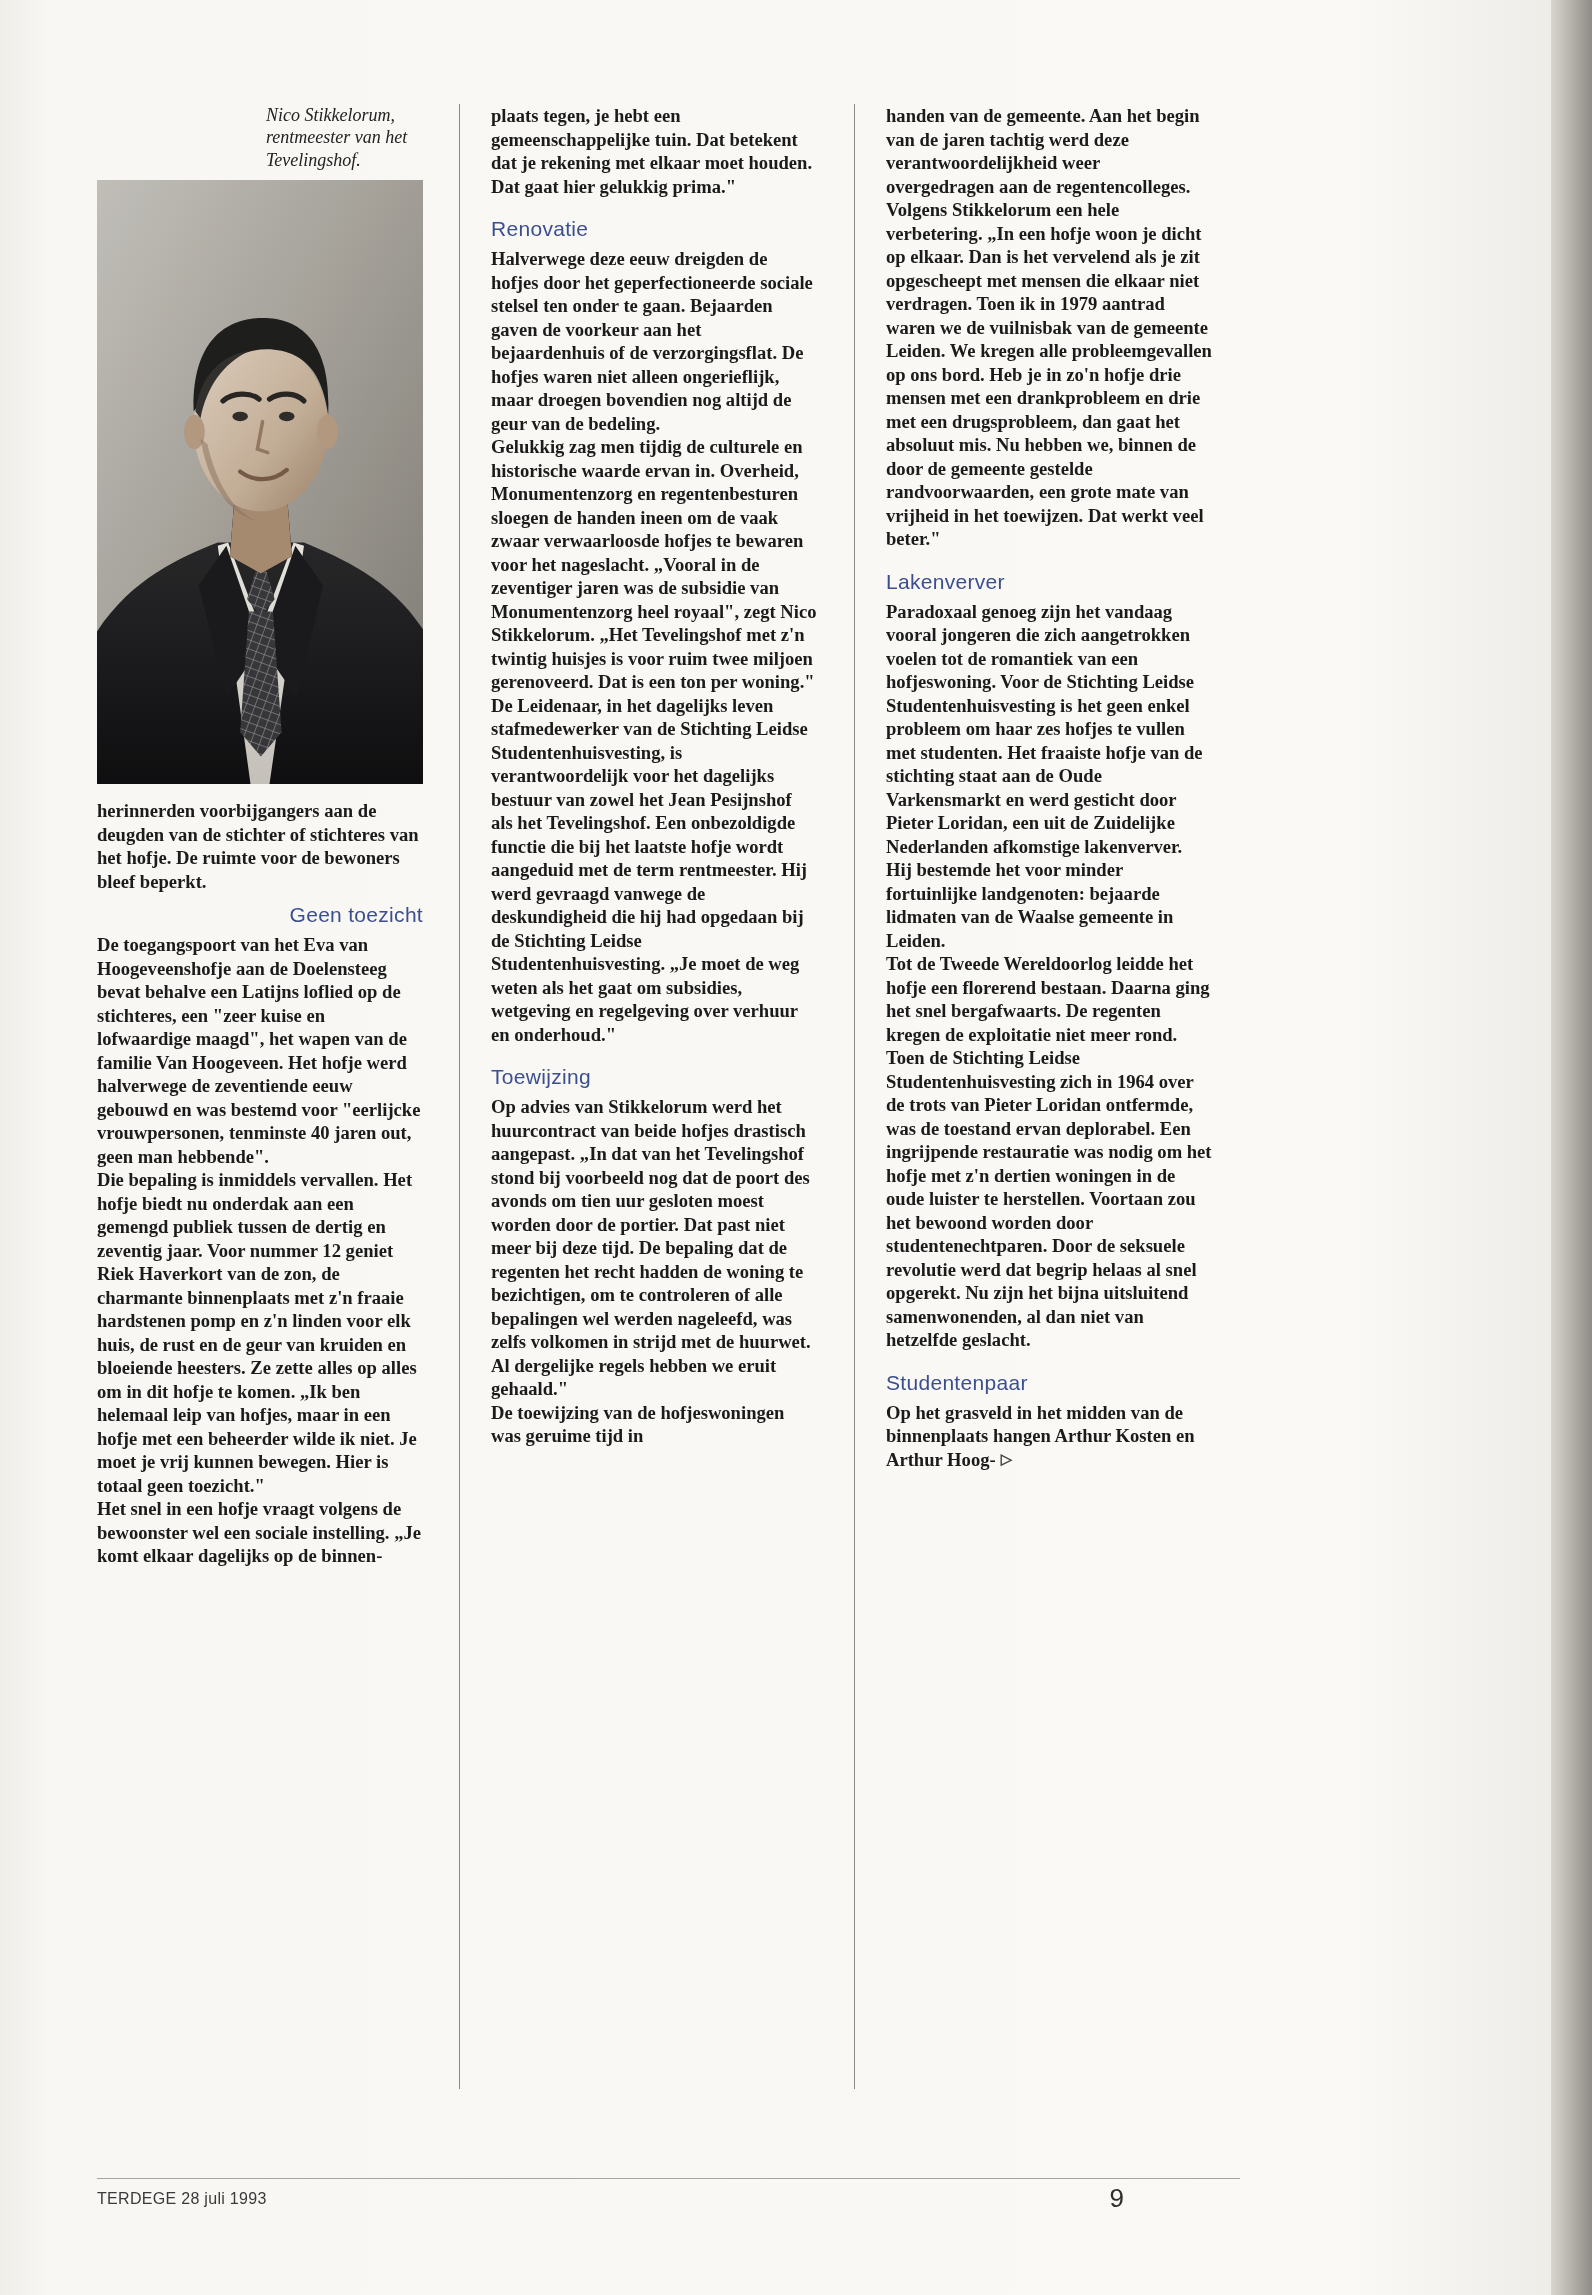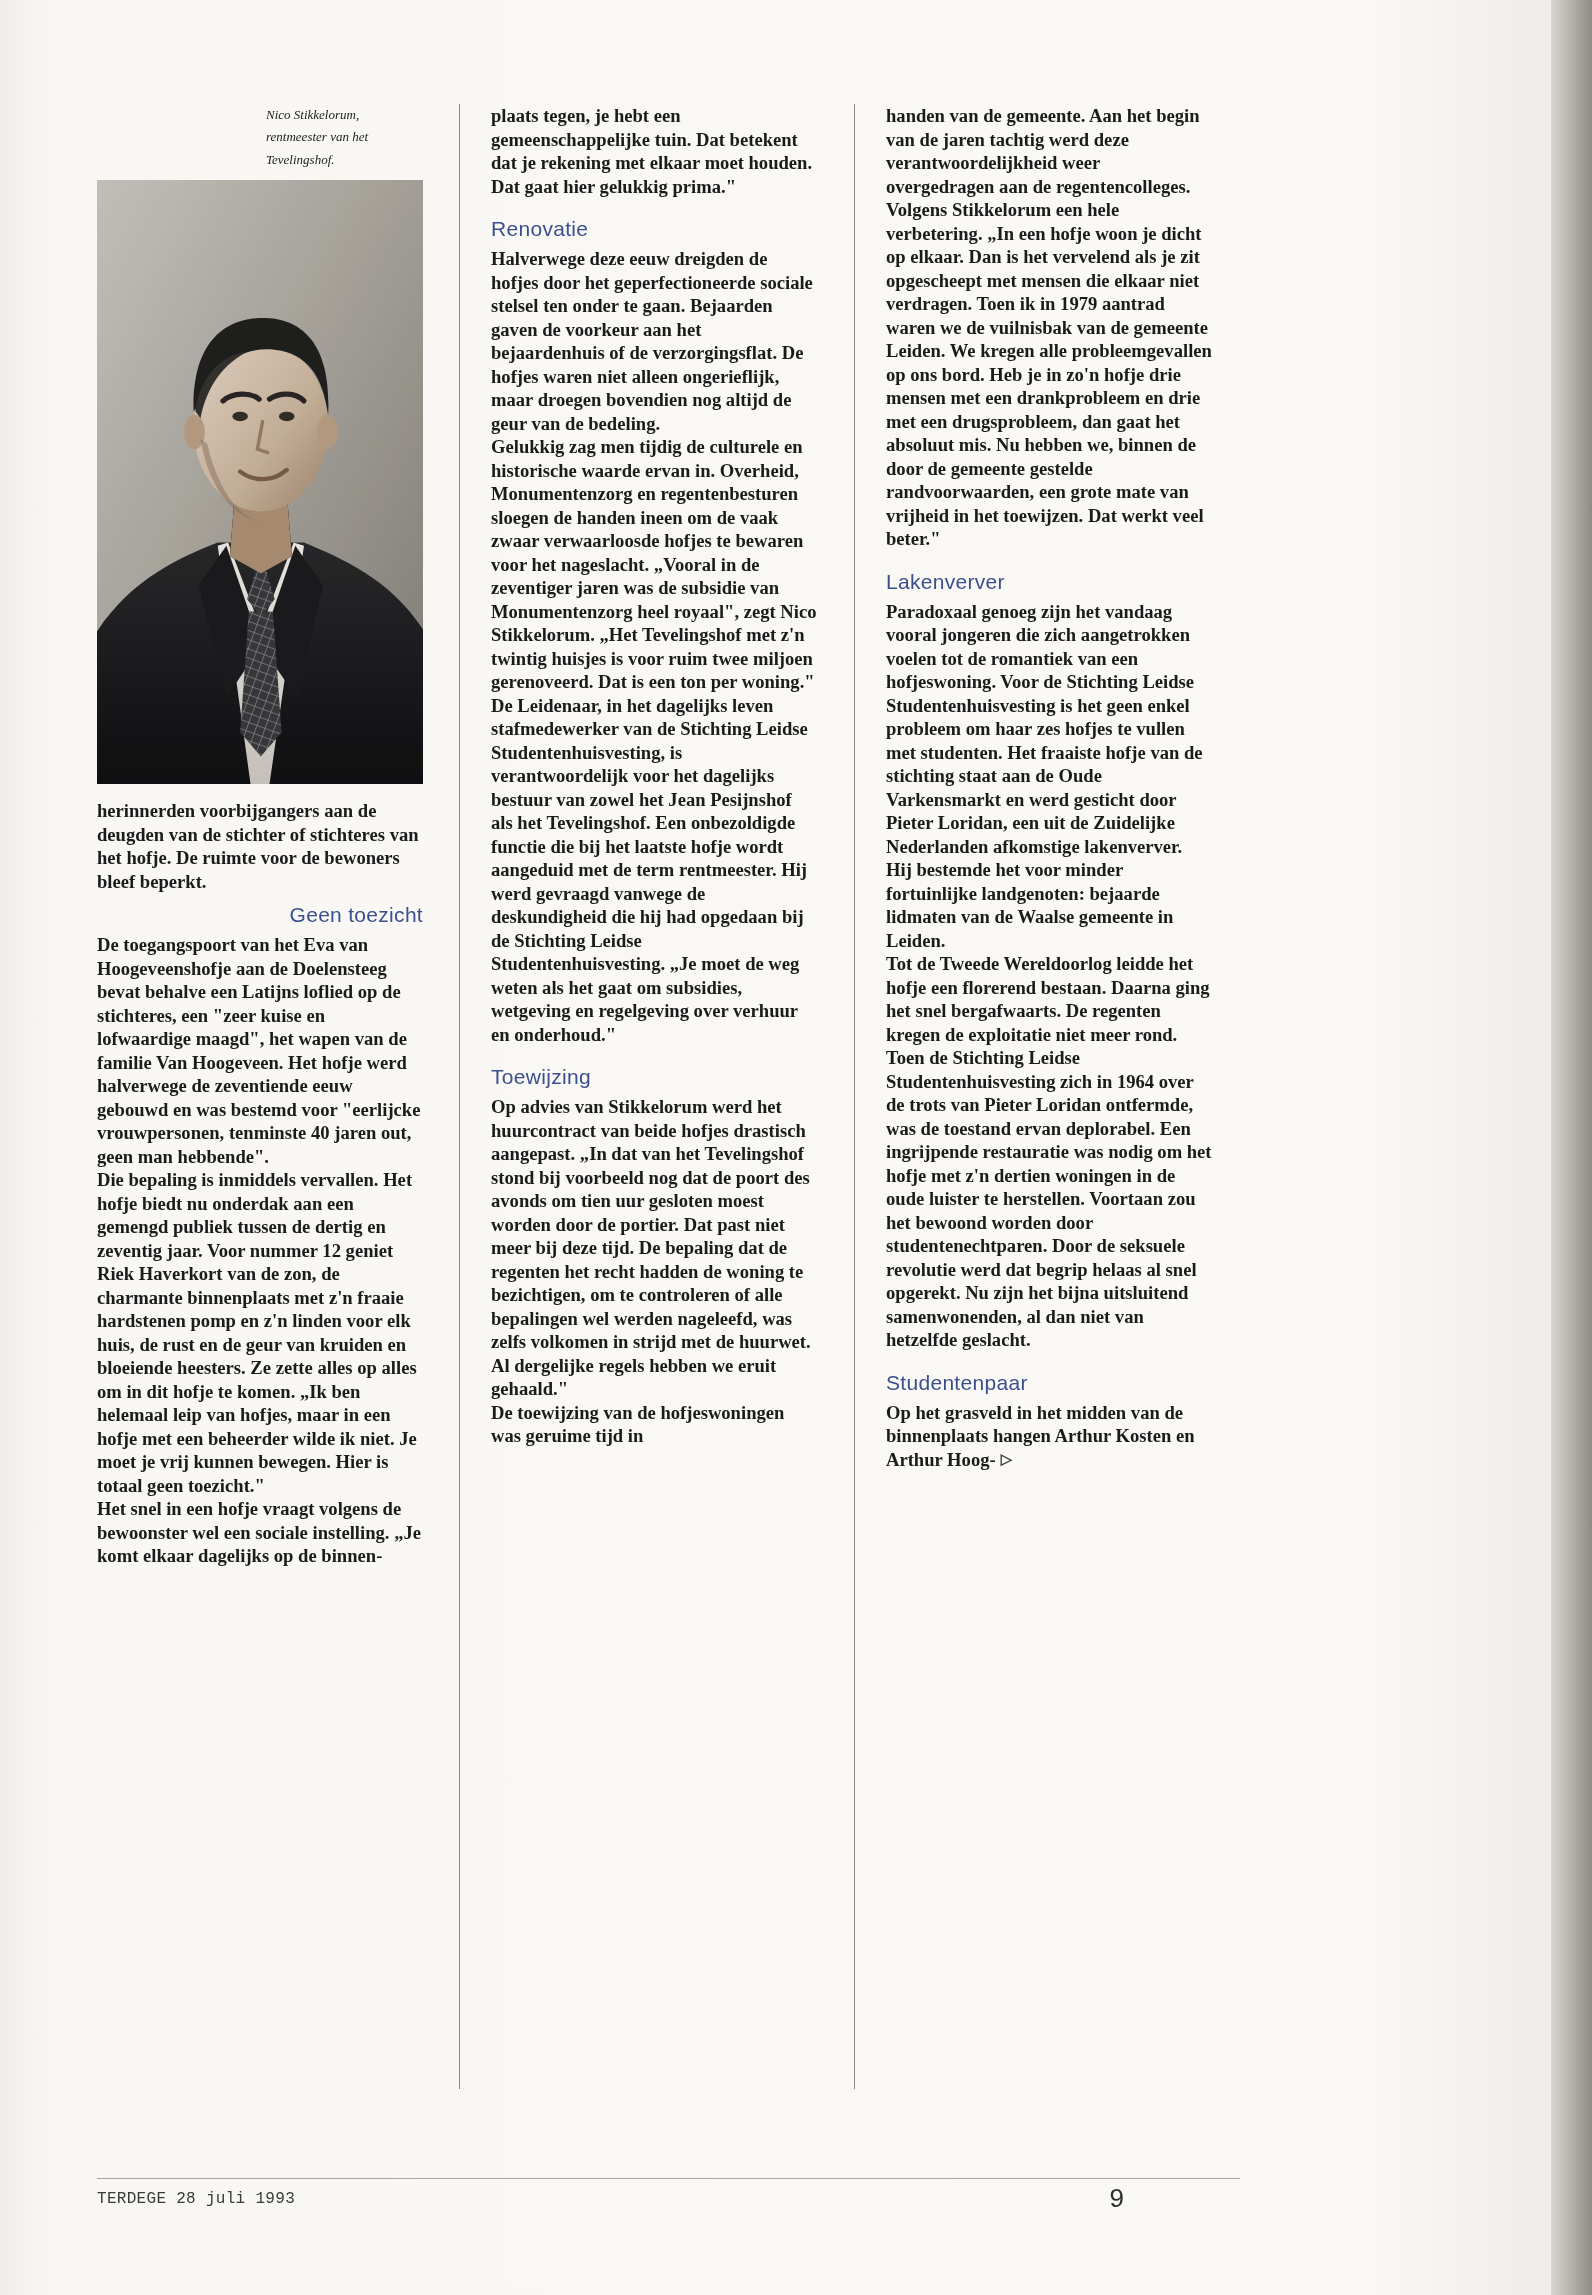--- a/index.html
+++ b/index.html
@@ -76,21 +76,21 @@
     width: 0.9px;
     height: 1985px;
     background: #8b8782;
   }
   .rule1 { left: 362px; }
   .rule2 { left: 757px; }
 
   
   .caption {
     font-style: italic;
-    font-size: 13px;
+    font-size: 18px;
     line-height: 22.4px;
     color: #222;
     width: 155px;
     margin-left: 169px;
     margin-bottom: 8.6px;
   }
 
   
   .photo-wrap {
     width: 326px;
@@ -137,21 +137,21 @@
     position: absolute;
     left: 97px;
     top: 2190px;
     width: 1182px;
     height: 35px;
   }
   .footer-left {
     position: absolute;
     left: 0;
     top: 0;
-    font-family: Liberation Mono, monospace;
+    font-family: Liberation Sans, sans-serif;
     font-size: 16px;
     color: #3a3a3a;
     letter-spacing: 0.3px;
   }
   .footer-right {
     position: absolute;
     right: 155px;
     top: -7px;
     font-family: "Liberation Sans", sans-serif;
     font-size: 26px;

